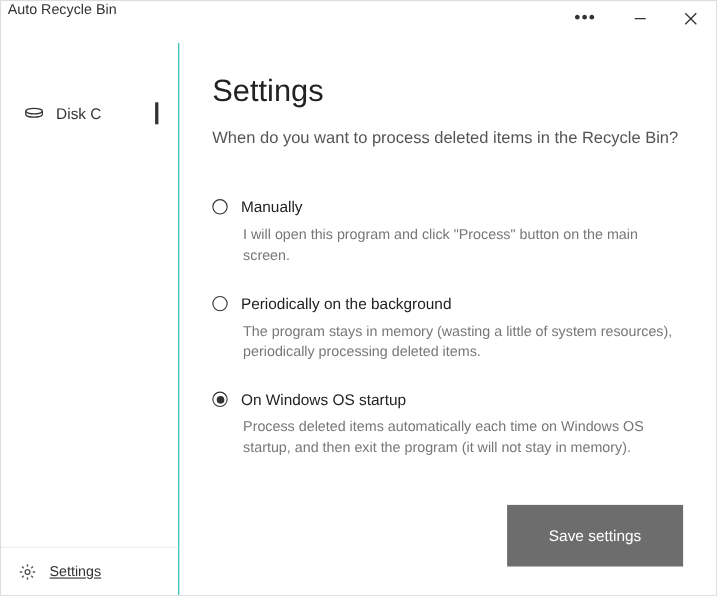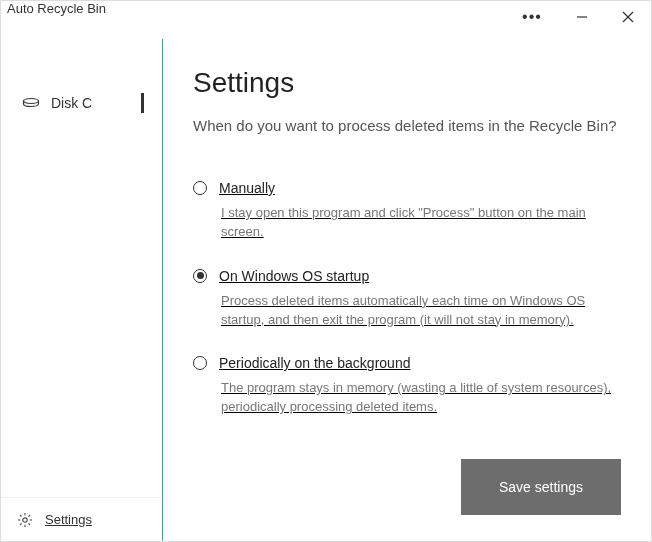--- a/index.html
+++ b/index.html
@@ -108,21 +108,20 @@
       margin-bottom: 16px;
     }
     .subtitle {
       font-size: 15px;
       color: #555;
       margin-bottom: 44px;
       line-height: 1.4;
     }
     .option {
       margin-bottom: 26px;
-      text-decoration: underline;
     }
     .option-row {
       display: flex;
       align-items: center;
       cursor: pointer;
     }
     .radio {
       width: 14px;
       height: 14px;
       border-radius: 50%;
@@ -221,36 +220,36 @@
 
   <div class="main">
     <h1>Settings</h1>
     <div class="subtitle">When do you want to process deleted items in the Recycle Bin?</div>
 
     <div class="option">
       <div class="option-row">
         <span class="radio"></span>
         <span class="option-label">Manually</span>
       </div>
-      <div class="option-desc">I stay open this program and click "Process" button on the main screen.</div>
+      <div class="option-desc">I will open this program and click "Process" button on the main screen.</div>
+    </div>
+
+    <div class="option">
+      <div class="option-row">
+        <span class="radio"></span>
+        <span class="option-label">Periodically on the background</span>
+      </div>
+      <div class="option-desc">The program stays in memory (wasting a little of system resources), periodically processing deleted items.</div>
     </div>
 
     <div class="option">
       <div class="option-row">
         <span class="radio selected"></span>
         <span class="option-label">On Windows OS startup</span>
       </div>
       <div class="option-desc">Process deleted items automatically each time on Windows OS startup, and then exit the program (it will not stay in memory).</div>
     </div>
 
-    <div class="option">
-      <div class="option-row">
-        <span class="radio"></span>
-        <span class="option-label">Periodically on the background</span>
-      </div>
-      <div class="option-desc">The program stays in memory (wasting a little of system resources), periodically processing deleted items.</div>
-    </div>
-
     <div class="footer">
       <button class="save-btn">Save settings</button>
     </div>
   </div>
 </div>
 
 </body></html>

